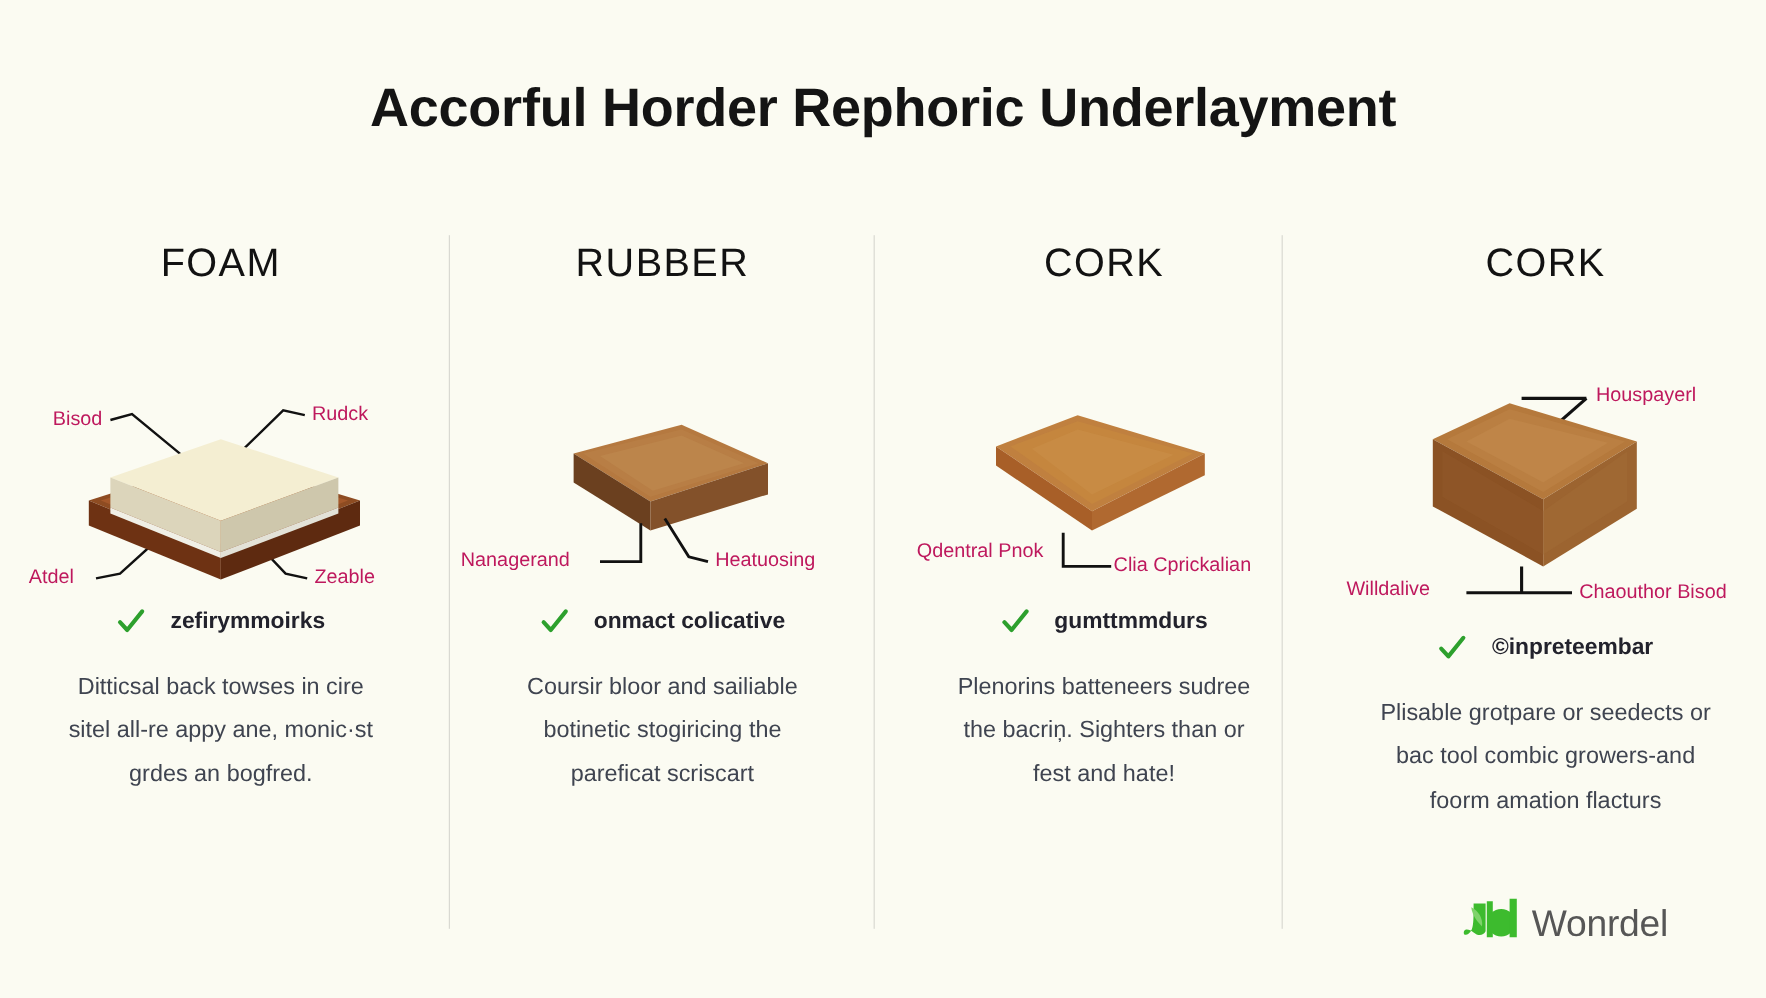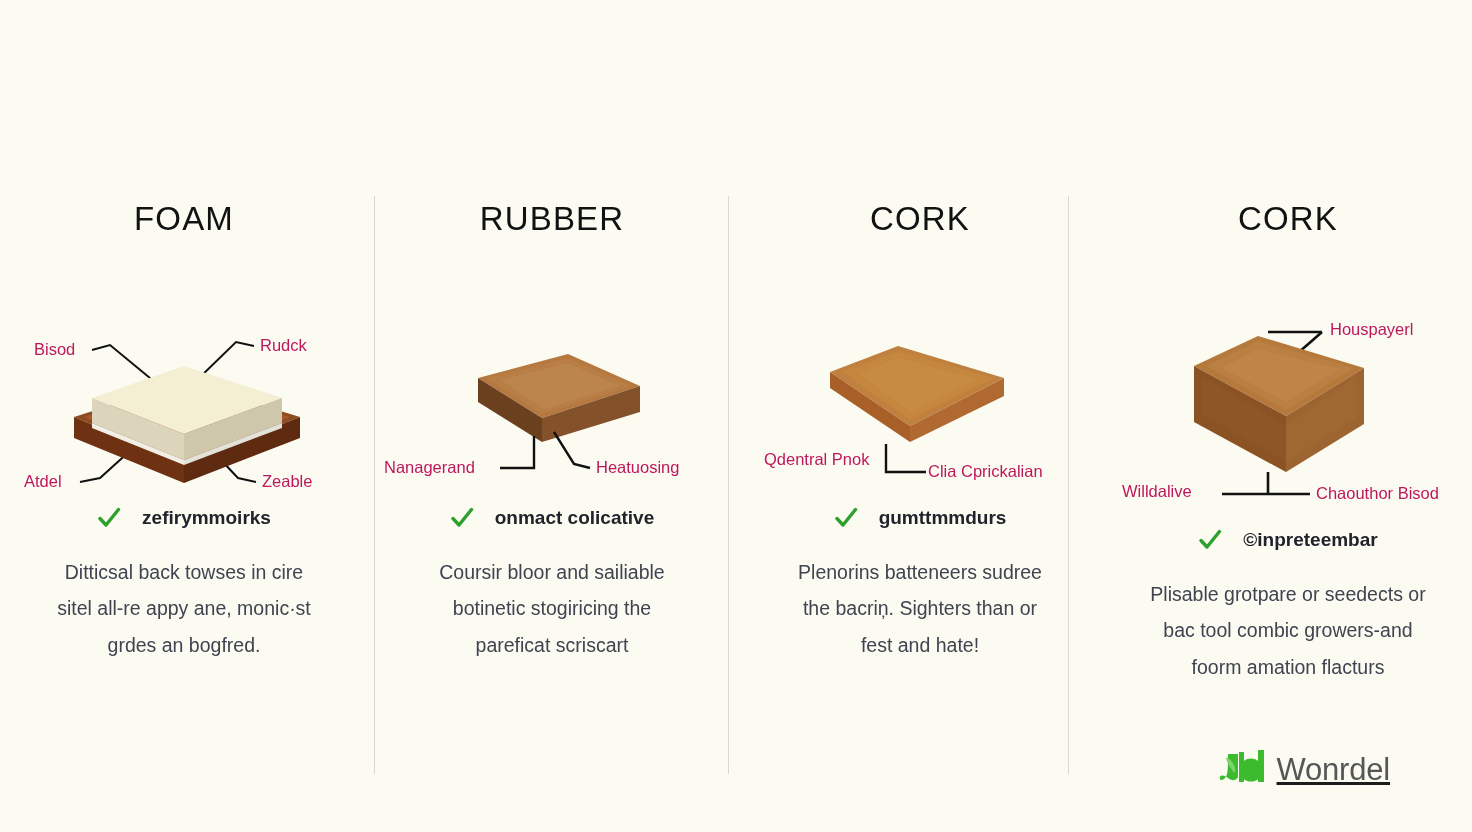--- a/index.html
+++ b/index.html
@@ -79,32 +79,33 @@
     width:260px;
     text-align:center;
     font-size:19.5px;line-height:1.86;
     color:#3f4450;
   }
   .blurb.wide{width:290px;}
 
   
   .logo{
     position:absolute;right:82px;bottom:40px;
-    display:flex;align-items:center;gap:7px;text-decoration:underline;
+    display:flex;align-items:center;gap:7px;
   }
   .logo .mark-svg{display:block;}
   .logo .word{
     font-size:31px;font-weight:400;color:#565656;letter-spacing:-0.2px;
   }
 </style>
 </head>
 <body>
 
 <div class="page">
 
+  <div class="title">Accorful Horder Rephoric Underlayment</div>
 
   <div class="columns">
 
     <div class="divider d1"></div>
     <div class="divider d2"></div>
     <div class="divider d3"></div>
 
     <div class="col">
       <div class="col-head">FOAM</div>
 
@@ -123,21 +124,21 @@
           <polygon points="70,167 170,136 276,167 170,208" fill="#A4582A"></polygon>
           <polygon points="80,167 170,141 266,167 170,203" fill="#B0612E"></polygon>
 
           <polygon points="78,148 170,116 268,148 170,184" fill="#F4EED2"></polygon>
           <polygon points="78,148 170,184 170,210 78,173" fill="#DCD5BB"></polygon>
           <polygon points="268,148 170,184 170,210 268,173" fill="#CEC7AC"></polygon>
 
           <polygon points="78,173 170,210 170,215 78,178" fill="#F0EFE6"></polygon>
           <polygon points="268,173 170,210 170,215 268,178" fill="#E3E2D8"></polygon>
         </svg>
-        <div class="lbl" style="left:20px;top:90px;">Bisod</div>
+        <div class="lbl" style="left:30px;top:90px;">Bisod</div>
         <div class="lbl" style="left:246px;top:86px;">Rudck</div>
         <div class="lbl" style="left:10px;top:222px;">Atdel</div>
         <div class="lbl" style="left:248px;top:222px;">Zeable</div>
       </div>
 
       <div class="feature">
         <span class="check">
           <svg width="24" height="24" viewBox="0 0 24 24">
               <path d="M3 12.5 L9 19 L21.5 3.5" fill="none" stroke="#2DA02D" stroke-width="3.4" stroke-linecap="round" stroke-linejoin="round"></path>
             </svg>

